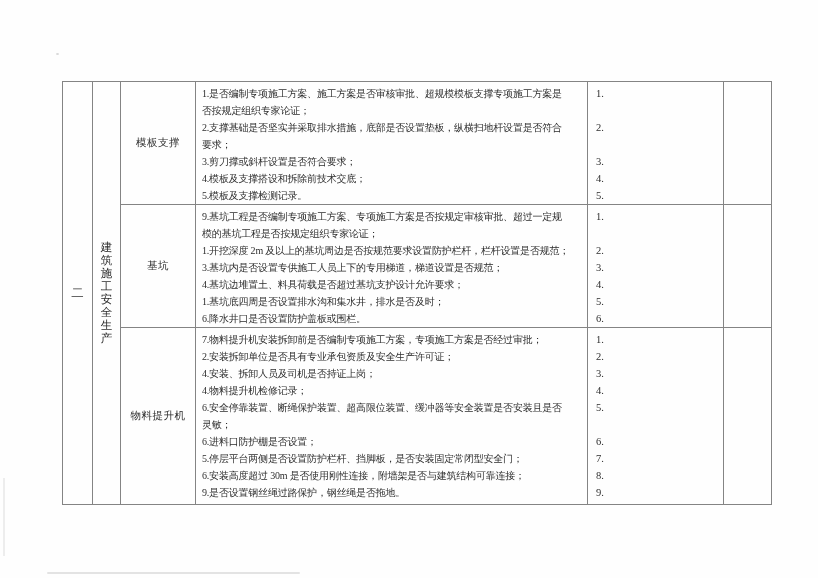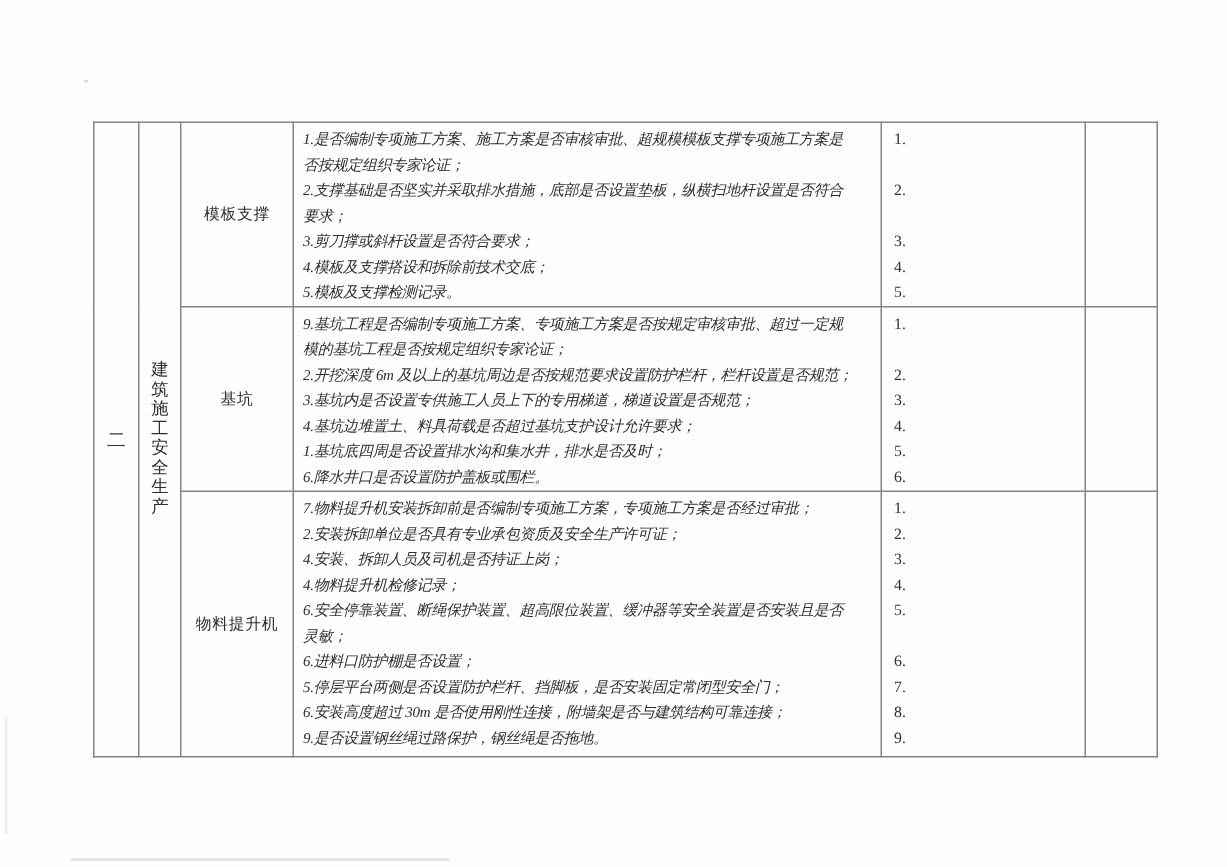--- a/index.html
+++ b/index.html
@@ -36,21 +36,21 @@
   .vtext span{display:block;}
   td.section-cell{
     text-align:center;vertical-align:middle;
     font-size:10.5px;letter-spacing:0.5px;color:#2d2d2d;
   }
   td.content-cell{
     padding:3px 3px 0 6px;
     font-size:10px;line-height:17px;letter-spacing:-0.2px;
     color:#2e2e2e;
   }
-  .item{white-space:pre-line;margin:0;font-style:italic;}
+  .item{white-space:pre-line;margin:0;}
   td.num-cell{
     padding:3px 2px 0 8px;
     font-size:10.5px;line-height:17px;color:#2e2e2e;
   }
   .num{margin:0;}
   td.result-cell{background:transparent;}
   
   .artifact{position:absolute;pointer-events:none;}
   .smudge-bottom{left:47px;top:572px;width:253px;height:2px;background:#dcdcdc;border-radius:1px;opacity:.8;}
   .edge-left{left:3px;top:478px;width:2px;height:78px;background:#e6e6e6;opacity:.7;}
@@ -99,21 +99,21 @@
         </td>
       <td class="result-cell"></td>
     </tr>
     <tr class="r2">
       <td class="section-cell">
         <span>基坑</span>
       </td>
       <td class="content-cell">
           <div class="item">9.基坑工程是否编制专项施工方案、专项施工方案是否按规定审核审批、超过一定规
 模的基坑工程是否按规定组织专家论证；</div>
-          <div class="item">2.开挖深度 6m 及以上的基坑周边是否按规范要求设置防护栏杆，栏杆设置是否规范；</div>
+          <div class="item">1.开挖深度 2m 及以上的基坑周边是否按规范要求设置防护栏杆，栏杆设置是否规范；</div>
           <div class="item">3.基坑内是否设置专供施工人员上下的专用梯道，梯道设置是否规范；</div>
           <div class="item">4.基坑边堆置土、料具荷载是否超过基坑支护设计允许要求；</div>
           <div class="item">1.基坑底四周是否设置排水沟和集水井，排水是否及时；</div>
           <div class="item">6.降水井口是否设置防护盖板或围栏。</div>
         </td>
       <td class="num-cell">
           <div class="num" style="height: 34px;">1.</div>
           <div class="num" style="height: 17px;">2.</div>
           <div class="num" style="height: 17px;">3.</div>
           <div class="num" style="height: 17px;">4.</div>

